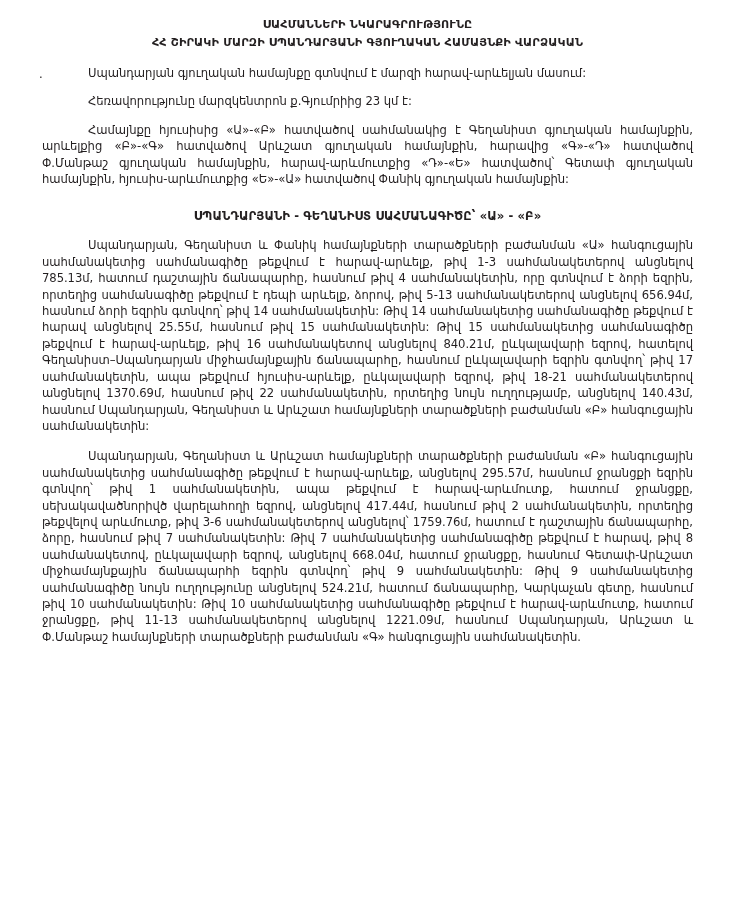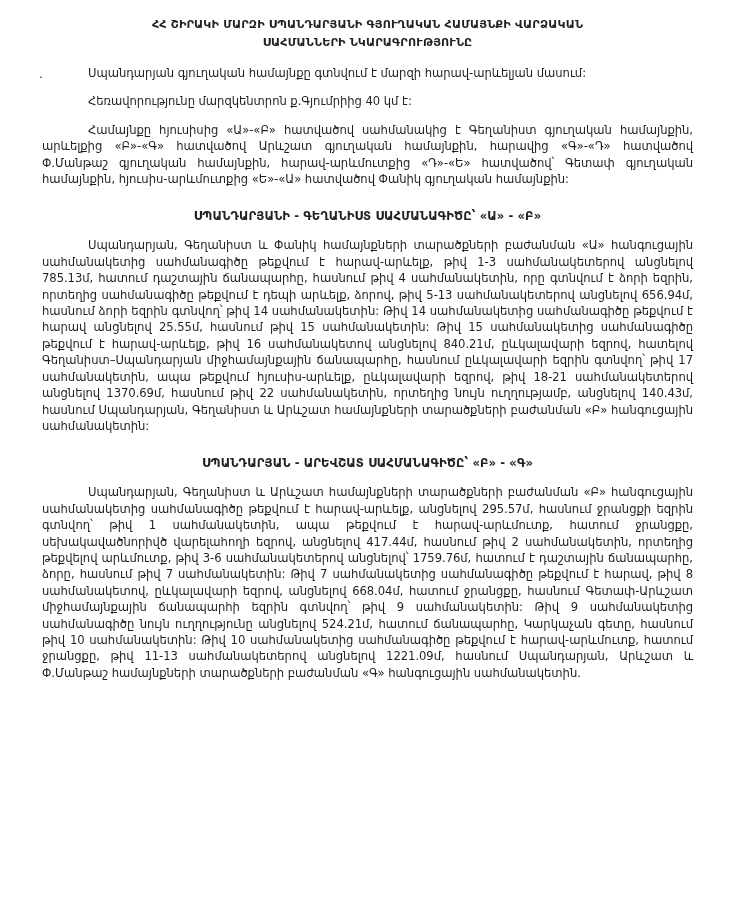--- a/index.html
+++ b/index.html
@@ -69,29 +69,28 @@
     margin: 13px 0 0 0;
     text-indent: 46px;
   }
 </style>
 </head>
 <body>
 
 <div class="page">
 
   <h1 class="doc-title">
+    <span class="tline">ՍԱՀՄԱՆՆԵՐԻ ՆԿԱՐԱԳՐՈՒԹՅՈՒՆԸ</span>
     <span class="tline">ՀՀ ՇԻՐԱԿԻ ՄԱՐԶԻ ՍՊԱՆԴԱՐՅԱՆԻ ԳՅՈՒՂԱԿԱՆ ՀԱՄԱՅՆՔԻ ՎԱՐՁԱԿԱՆ</span>
-    <span class="tline">ՍԱՀՄԱՆՆԵՐԻ ՆԿԱՐԱԳՐՈՒԹՅՈՒՆԸ</span>
   </h1>
 
   <span class="bullet-dot">.</span>
 
   <p class="para indent first-block">Սպանդարյան գյուղական համայնքը գտնվում է մարզի հարավ-արևելյան մասում:</p>
-  <p class="para indent">Հեռավորությունը մարզկենտրոն ք.Գյումրիից 40 կմ է:</p>
+  <p class="para indent">Հեռավորությունը մարզկենտրոն ք.Գյումրիից 23 կմ է:</p>
   <p class="para indent">Համայնքը հյուսիսից «Ա»-«Բ» հատվածով սահմանակից է Գեղանիստ գյուղական համայնքին, արևելքից «Բ»-«Գ» հատվածով Արևշատ գյուղական համայնքին, հարավից «Գ»-«Դ» հատվածով Փ.Մանթաշ գյուղական համայնքին, հարավ-արևմուտքից «Դ»-«Ե» հատվածով՝ Գետափ գյուղական համայնքին, հյուսիս-արևմուտքից «Ե»-«Ա» հատվածով Փանիկ գյուղական համայնքին:</p>
 
   <h2 class="section-head">ՍՊԱՆԴԱՐՅԱՆԻ - ԳԵՂԱՆԻՍՏ ՍԱՀՄԱՆԱԳԻԾԸ՝ «Ա» - «Բ»</h2>
   <p class="para indent block-gap">Սպանդարյան, Գեղանիստ և Փանիկ համայնքների տարածքների բաժանման «Ա» հանգուցային սահմանակետից սահմանագիծը թեքվում է   հարավ-արևելք, թիվ 1-3 սահմանակետերով անցնելով 785.13մ, հատում  դաշտային ճանապարհը, հասնում թիվ 4 սահմանակետին, որը գտնվում է ձորի եզրին, որտեղից սահմանագիծը թեքվում է դեպի արևելք, ձորով, թիվ 5-13 սահմանակետերով անցնելով 656.94մ, հասնում ձորի եզրին գտնվող՝ թիվ 14 սահմանակետին: Թիվ 14 սահմանակետից սահմանագիծը թեքվում է հարավ անցնելով 25.55մ, հասնում  թիվ 15 սահմանակետին: Թիվ 15 սահմանակետից սահմանագիծը թեքվում է հարավ-արևելք, թիվ 16 սահմանակետով անցնելով  840.21մ, ըևկալավարի եզրով, հատելով Գեղանիստ–Սպանդարյան միջհամայնքային ճանապարհը, հասնում ըևկալավարի եզրին գտնվող՝ թիվ 17 սահմանակետին, ապա թեքվում հյուսիս-արևելք, ըևկալավարի եզրով, թիվ 18-21 սահմանակետերով անցնելով 1370.69մ, հասնում թիվ  22  սահմանակետին, որտեղից նույն ուղղությամբ, անցնելով 140.43մ, հասնում Սպանդարյան, Գեղանիստ և Արևշատ համայնքների տարածքների բաժանման «Բ» հանգուցային սահմանակետին:</p>
 
-  <h2 class="section-head">ՍՊԱՆԴԱՐՅԱՆ - ԱՐԵՎՇԱՏ ՍԱՀՄԱՆԱԳԻԾԸ՝ «Բ» - «Գ»</h2>
   <p class="para indent block-gap">Սպանդարյան, Գեղանիստ և Արևշատ համայնքների տարածքների բաժանման «Բ» հանգուցային սահմանակետից սահմանագիծը թեքվում է   հարավ-արևելք, անցնելով 295.57մ, հասնում ջրանցքի եզրին գտնվող՝ թիվ 1 սահմանակետին, ապա թեքվում է հարավ-արևմուտք,  հատում  ջրանցքը,  սեխակավածնորիվծ  վարելահողի  եզրով, անցնելով 417.44մ, հասնում թիվ 2 սահմանակետին, որտեղից թեքվելով արևմուտք,  թիվ 3-6 սահմանակետերով   անցնելով՝ 1759.76մ, հատում է դաշտային ճանապարհը, ձորը, հասնում թիվ  7 սահմանակետին: Թիվ 7 սահմանակետից սահմանագիծը թեքվում է հարավ,  թիվ  8  սահմանակետով,  ըևկալավարի  եզրով,  անցնելով  668.04մ,  հատում ջրանցքը, հասնում Գետափ-Արևշատ միջհամայնքային ճանապարհի եզրին գտնվող՝ թիվ 9 սահմանակետին: Թիվ 9 սահմանակետից սահմանագիծը նույն ուղղությունը անցնելով 524.21մ, հատում ճանապարհը, Կարկաչան գետը, հասնում թիվ 10 սահմանակետին: Թիվ 10 սահմանակետից սահմանագիծը թեքվում է հարավ-արևմուտք, հատում ջրանցքը, թիվ 11-13   սահմանակետերով  անցնելով  1221.09մ,   հասնում Սպանդարյան, Արևշատ և Փ.Մանթաշ համայնքների տարածքների բաժանման «Գ» հանգուցային սահմանակետին.</p>
 
 </div>
 
 </body></html>

